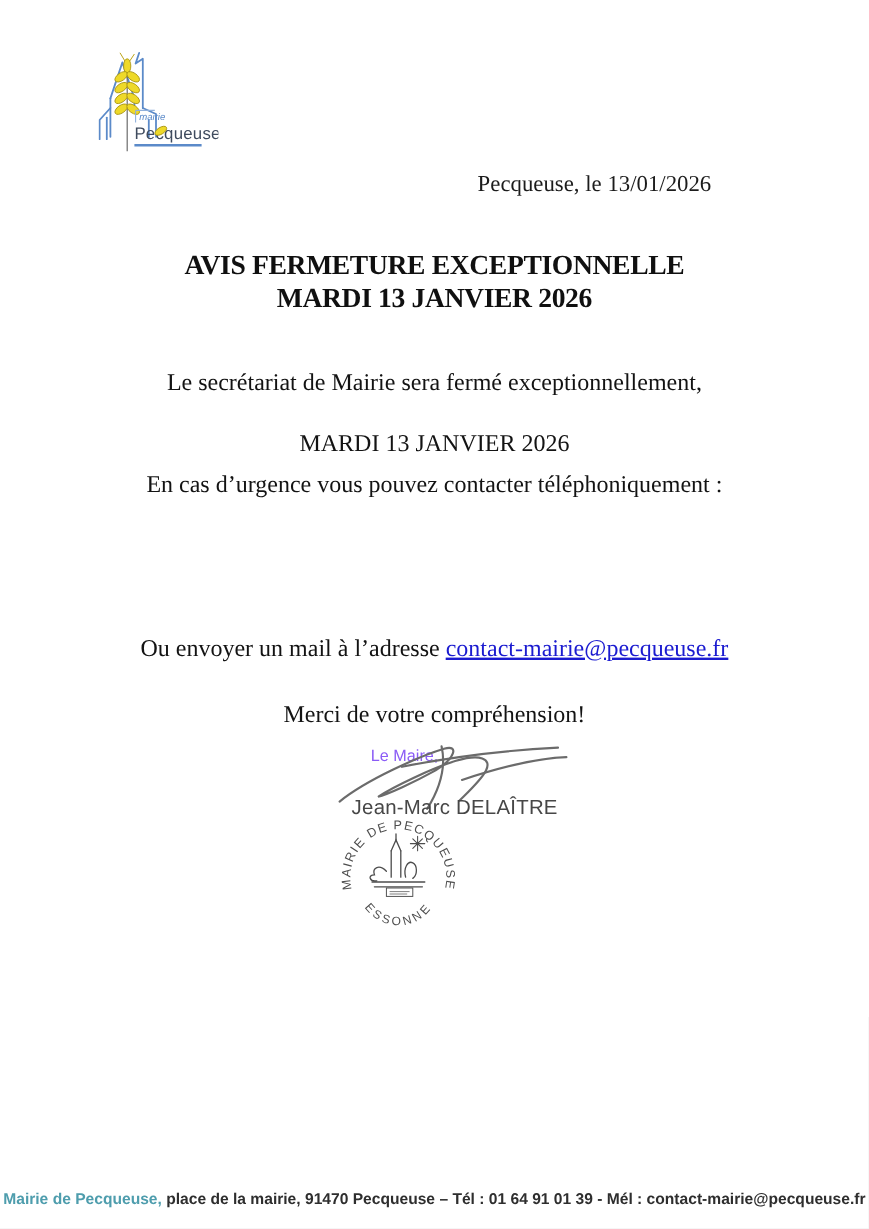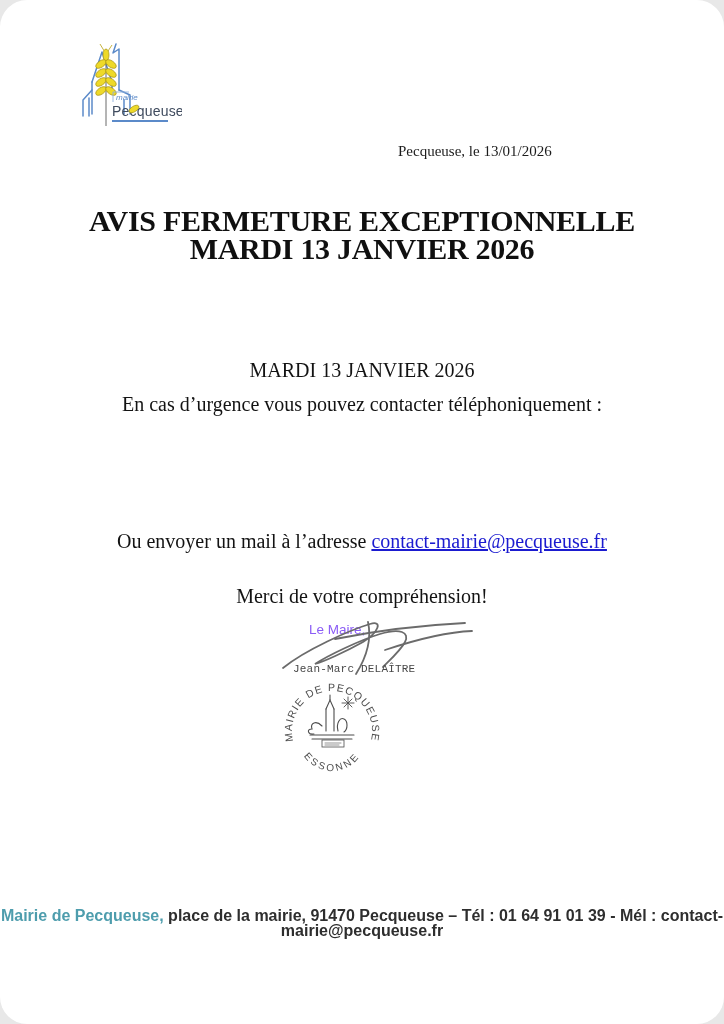--- a/index.html
+++ b/index.html
@@ -4,31 +4,30 @@
 <style>
   html,body{margin:0;padding:0;background:#e8e8e8;}
   .page{
     position:relative;
     width:724px;height:1024px;
     margin:0 auto;
     background:#ffffff;
     font-family:"Liberation Serif", serif;
     color:#141414;
     overflow:hidden;
-    border-radius:27px;
   }
   .abs{position:absolute;}
   .dateline{
     left:398px;top:143px;
-    font-size:15px;color:#1c1c1c;
+    font-size:19px;color:#1c1c1c;
   }
   .title{
     left:0;top:207px;width:724px;
     text-align:center;
-    font-size:30px;font-weight:bold;letter-spacing:-0.3px;
+    font-size:23px;font-weight:bold;letter-spacing:-0.3px;
     line-height:28px;color:#101010;
   }
   .para{
     left:0;width:724px;text-align:center;
     font-size:20px;line-height:26px;color:#131313;
   }
   .p1{top:306px;}
   .p2{top:357px;}
   .p3{top:391px;}
   .p4{top:458px;}
@@ -37,30 +36,30 @@
   .mail-link{
     color:#1b1bd0;text-decoration:underline;cursor:pointer;
   }
   .sig-role{
     left:309px;top:622px;
     font-family:"Liberation Sans", sans-serif;
     font-size:13.5px;color:#8b5cf6;
   }
   .sig-name{
     left:293px;top:663px;
-    font-family:Liberation Mono, monospace;
-    font-size:11px;letter-spacing:0.2px;color:#474747;
+    font-family:Liberation Sans, sans-serif;
+    font-size:17px;letter-spacing:0.2px;color:#474747;
   }
   .sig-scrawl{left:275px;top:610px;}
   .stamp{left:276px;top:679px;}
   .logo{left:82px;top:40px;}
   .footer{
-    left:0;top:908px;width:724px;text-align:center;
+    left:0;top:991px;width:724px;text-align:center;
     font-family:"Liberation Sans", sans-serif;
-    font-size:16px;line-height:15px;
+    font-size:13px;line-height:15px;
     color:#2e2e2e;font-weight:bold;
   }
   .footer .org{color:#4e9dad;}
   .footer .f2{letter-spacing:0.2px;}
   .stamp-text{
     font-family:"Liberation Sans", sans-serif;
     fill:#4d4d4d;
   }
   .logo-mairie{
     font-family:"Liberation Sans", sans-serif;
@@ -109,20 +108,21 @@
     <path d="M30,81 L86,81" stroke="#5b8ac9" stroke-width="2" fill="none"></path>
   </svg>
 
   <div class="abs dateline">Pecqueuse, le 13/01/2026</div>
 
   <div class="abs title">
     <div>AVIS FERMETURE EXCEPTIONNELLE</div>
     <div>MARDI 13 JANVIER 2026</div>
   </div>
 
+  <div class="abs para p1">Le secrétariat de Mairie sera fermé exceptionnellement,</div>
 
   <div class="abs para p2">MARDI 13 JANVIER 2026</div>
 
   <div class="abs para p3">En cas d’urgence vous pouvez contacter téléphoniquement :</div>
 
 
   <div class="abs para p6">Merci de votre compréhension!</div>
 
   <div class="abs para p5">
     <span>Ou envoyer un mail à l’adresse </span><a class="mail-link">contact-mairie@pecqueuse.fr</a>

